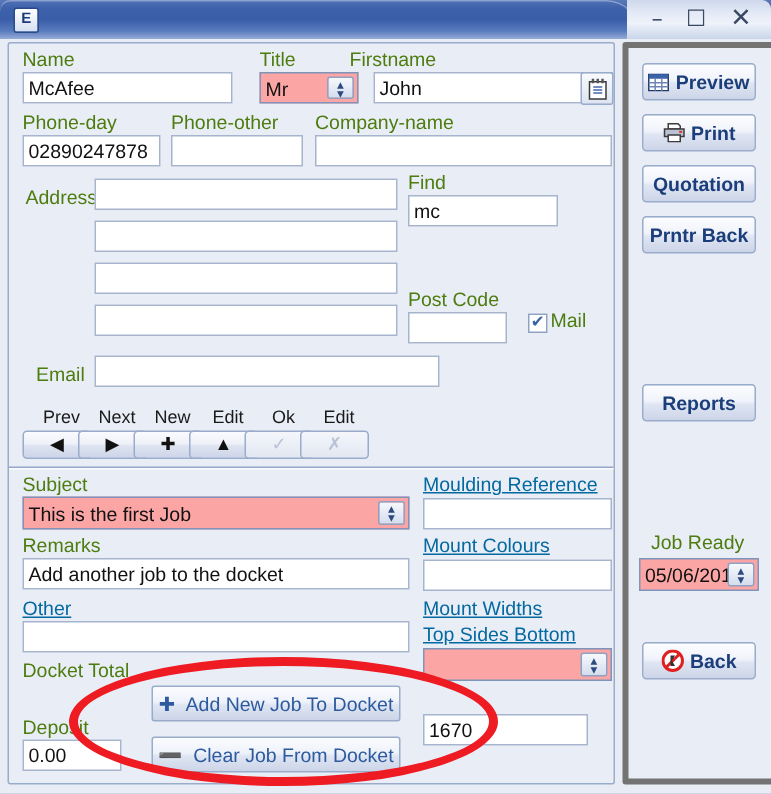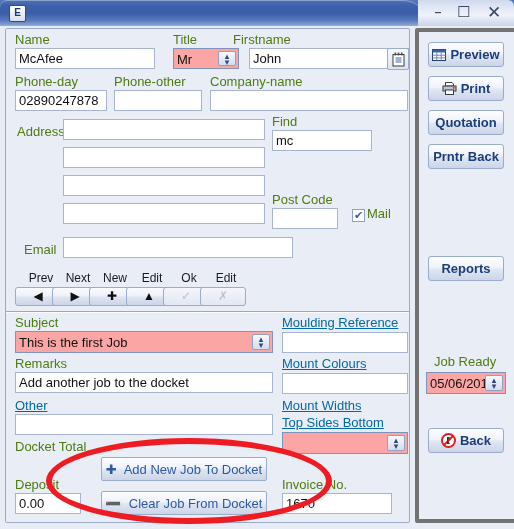--- a/index.html
+++ b/index.html
@@ -273,21 +273,21 @@
           <i>▴</i>
           <i>▾</i>
         </span>
     </div>
 
     <div class="lbl" style="left:9px;top:410px;">Docket Total</div>
     <div class="lbl" style="left:9px;top:448px;">Deposit</div>
     <div class="fld" style="left:9px;top:464px;width:66px;height:21px;">0.00</div>
 
     <div class="lbl" style="left:276px;top:448px;">Invoice No.</div>
-    <div class="fld" style="left:276px;top:464px;width:110px;height:21px;">1670</div>
+    <div class="fld" style="left:276px;top:447px;width:110px;height:21px;">1670</div>
 
     <div class="dbtn" style="left:95px;top:428px;width:166px;height:24px;">
       <span>✚</span>
       <span>Add New Job To Docket</span>
     </div>
     <div class="dbtn" style="left:95px;top:462px;width:166px;height:24px;">
       <span>➖</span>
       <span>Clear Job From Docket</span>
     </div>
 

